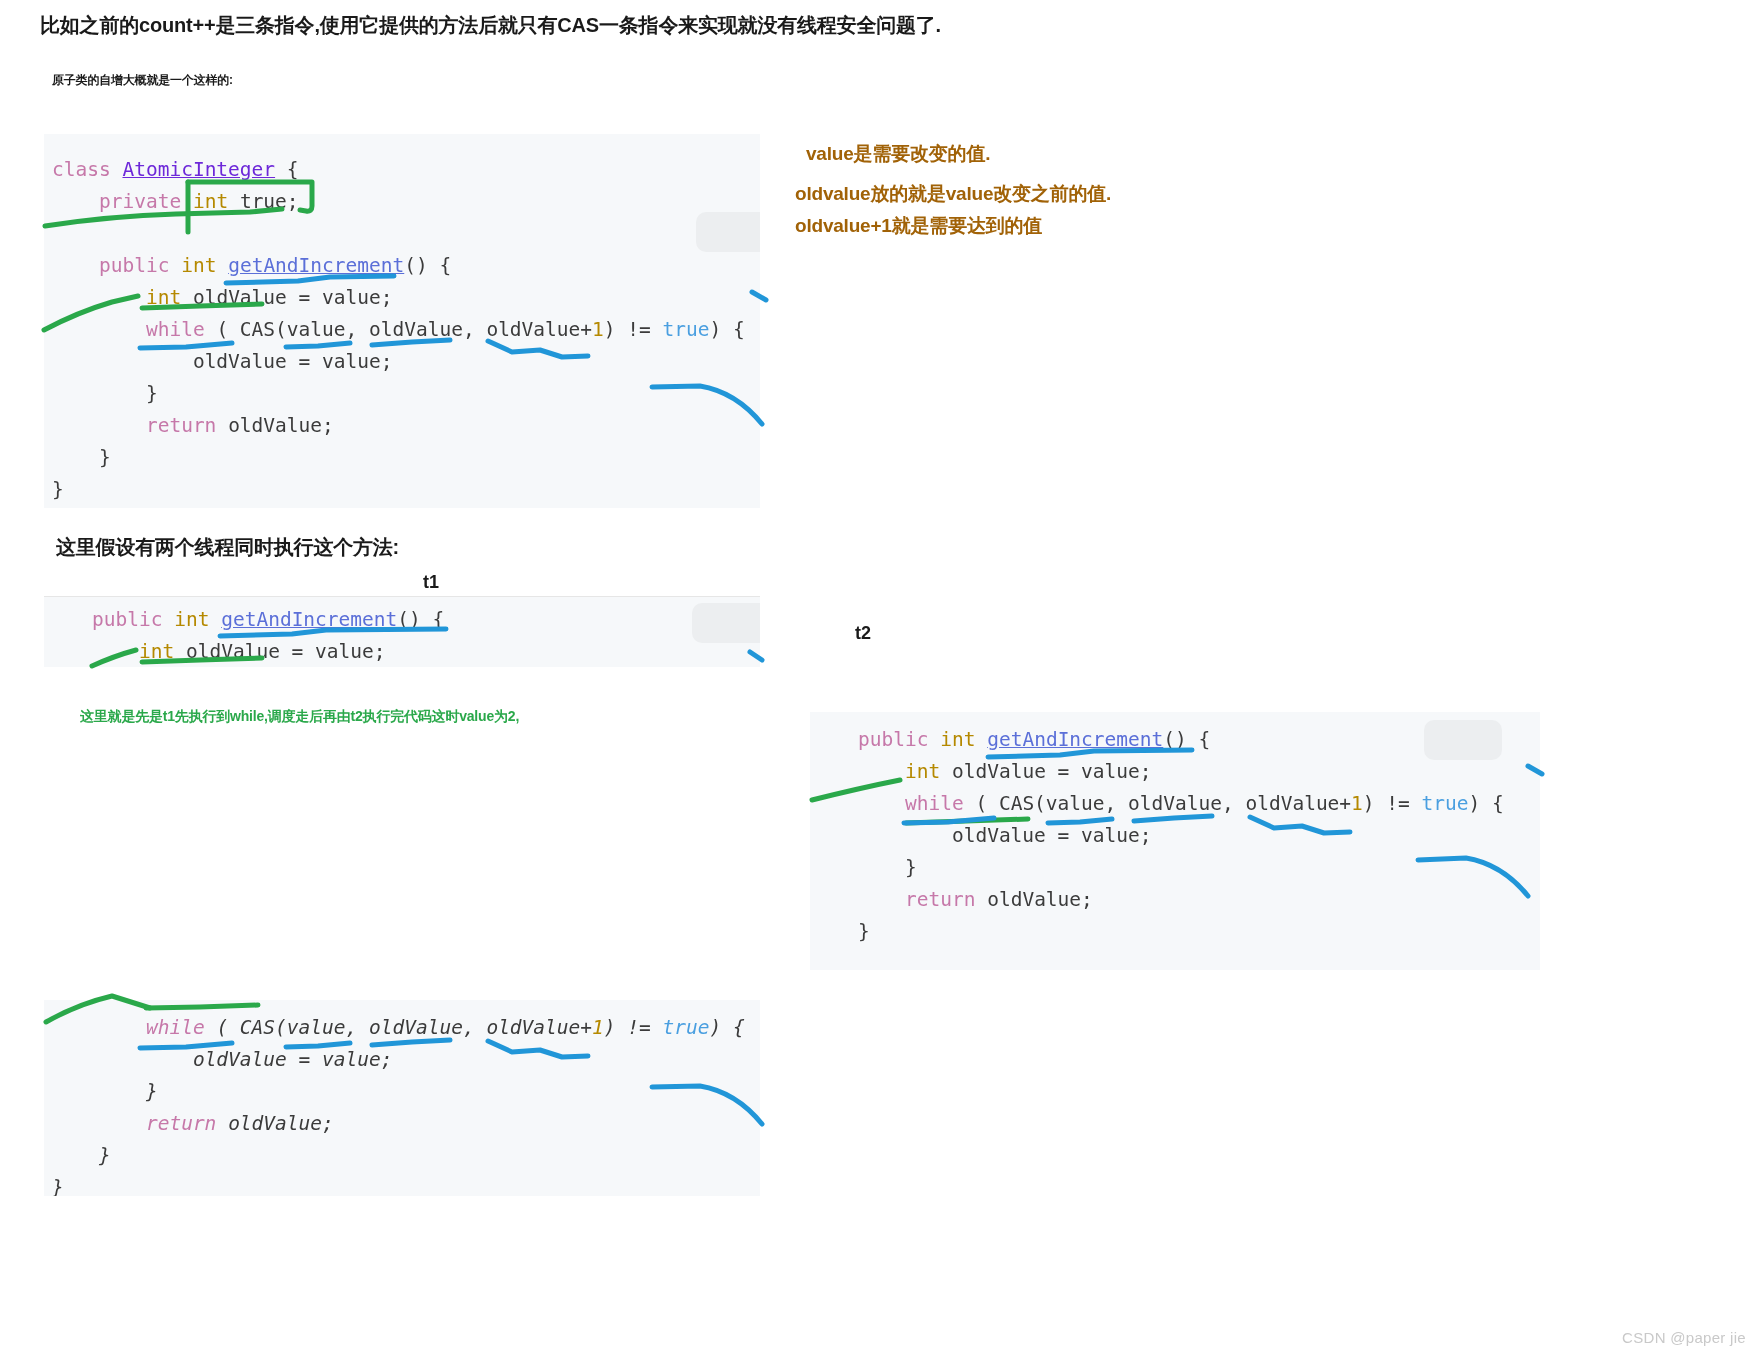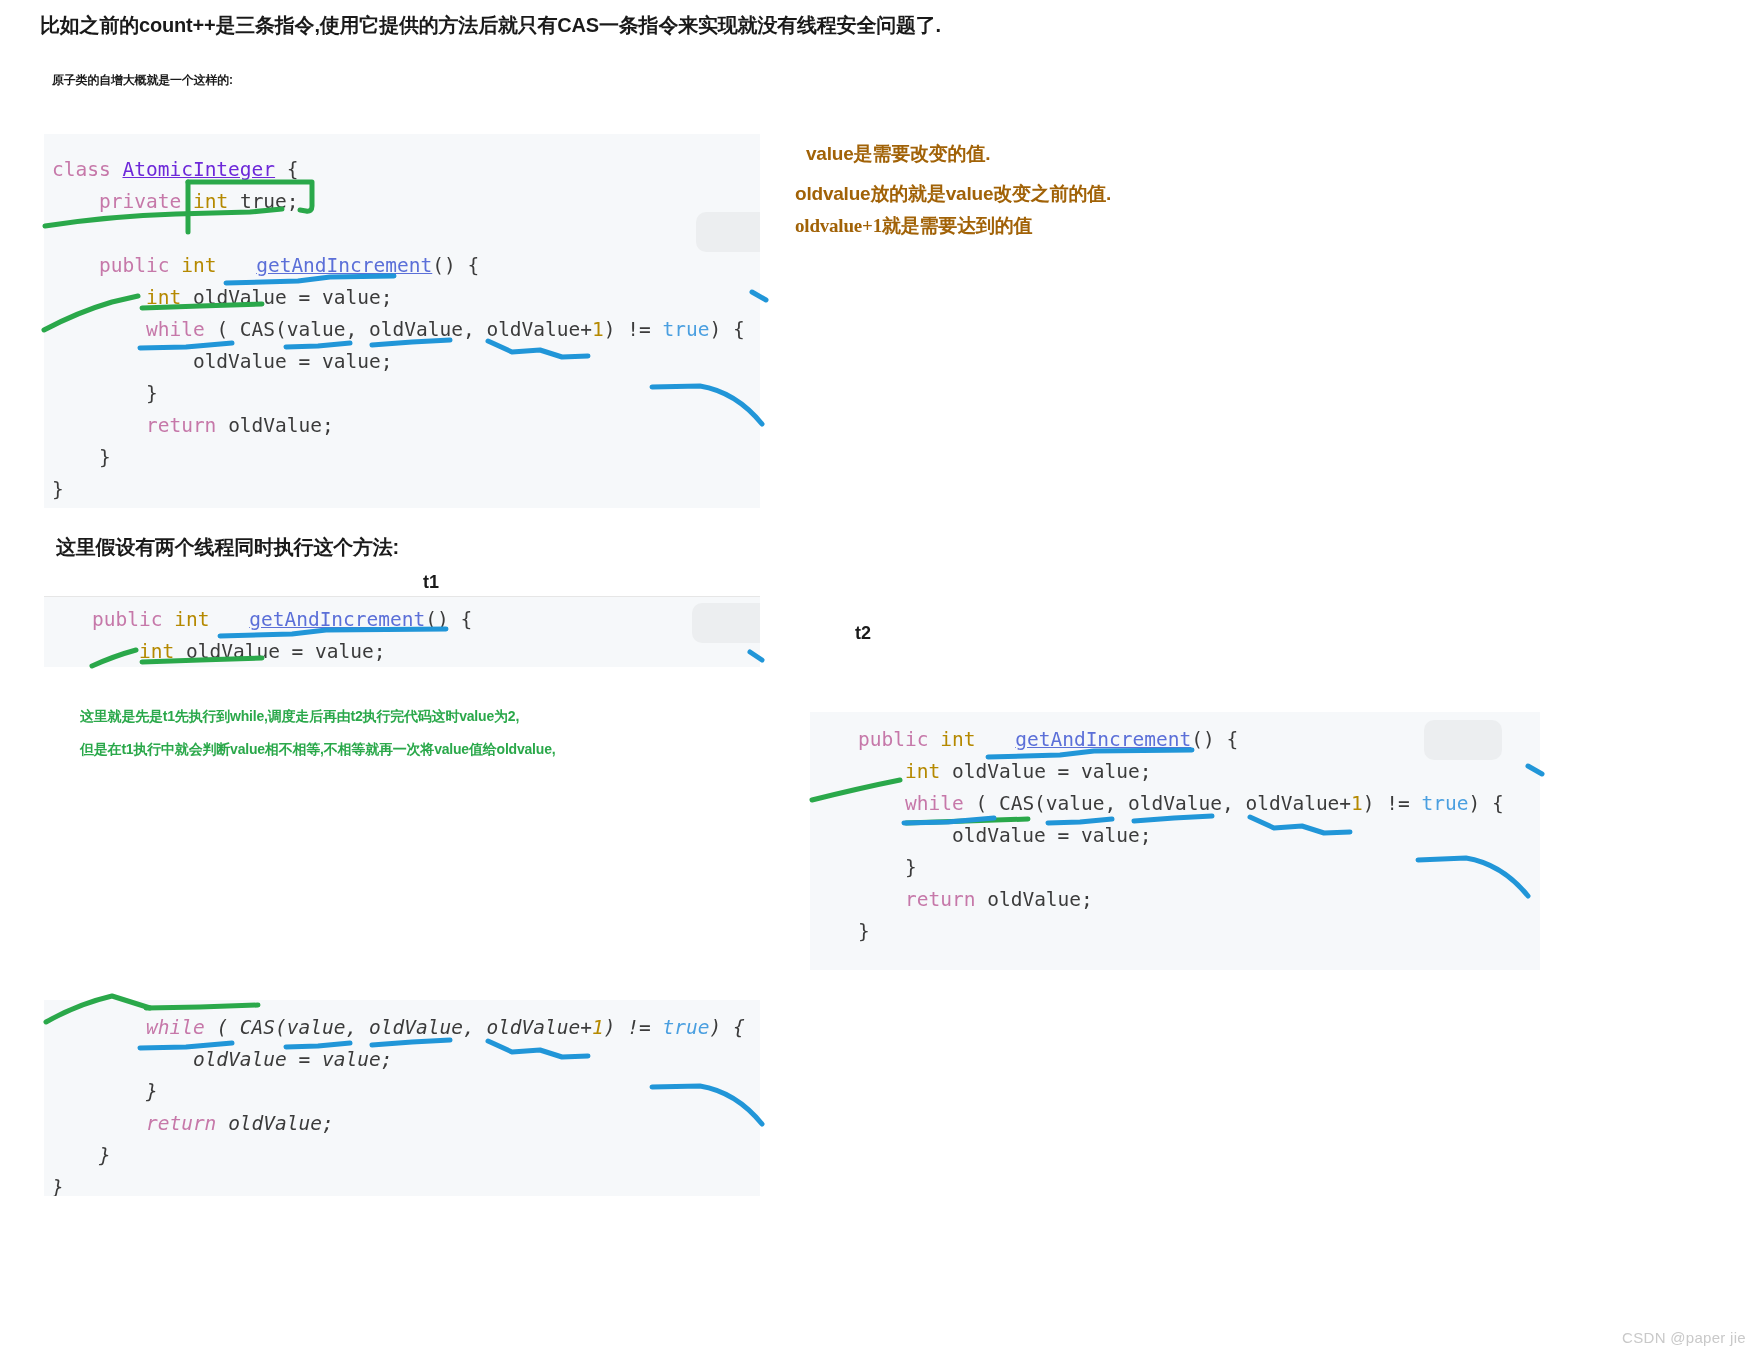--- a/index.html
+++ b/index.html
@@ -34,21 +34,21 @@
   .note {
     font-family: "Liberation Sans", sans-serif;
     font-weight: bold;
     color: #a16207;
     font-size: 19px;
     white-space: nowrap;
     letter-spacing: -0.2px;
   }
   #note-1 { left: 806px; top: 141px; }
   #note-2 { left: 795px; top: 181px; }
-  #note-3 { left: 795px; top: 213px; font-family: Liberation Serif, serif; }
+  #note-3 { left: 795px; top: 213px; }
 
   
   .thread-label {
     font-family: "Liberation Sans", sans-serif;
     font-weight: bold;
     font-size: 18px;
     color: #1a1a1a;
   }
   #t1-label { left: 423px; top: 572px; }
   #t2-label { left: 855px; top: 623px; }
@@ -78,21 +78,21 @@
     position: absolute;
     width: 78px; height: 40px;
     border-radius: 10px;
     background: #eceef0;
   }
 
   
   .k  { color: #c678a9; }              
   .ty { color: #b58900; }              
   .cls{ color: #6d28d9; text-decoration: underline; }              
-  .fn { color: #5b6fd8; text-decoration: underline; margin-left: 28px; } 
+  .fn { color: #5b6fd8; text-decoration: underline; } 
   .bl { color: #4a9fe0; }              
   .pl { color: #3b3b3b; }              
 
   #code-main  { left: 44px;  top: 134px;  width: 716px;  height: 374px; }
   #code-main pre { padding: 20px 0 0 8px; }
 
   #code-t1    { left: 44px;  top: 597px;  width: 716px;  height: 70px; }
   #code-t1 pre { padding: 7px 0 0 48px; }
 
   #code-t2    { left: 810px; top: 712px;  width: 730px;  height: 258px; }
@@ -159,21 +159,20 @@
 <div class="abs" id="t1-rule"></div>
 <div class="abs thread-label" id="t1-label">t1</div>
 <div class="abs codeblock" id="code-t1">
   <div class="copy-ghost" style="left:648px; top:6px;"></div>
   <pre><span class="k">public</span> <span class="ty">int</span> <span class="fn">getAndIncrement</span><span class="pl">() {</span>
     <span class="ty">int</span> <span class="pl">oldValue = value;</span></pre>
 </div>
 
 <div class="abs" id="green-note">
   <div>这里就是先是t1先执行到while,调度走后再由t2执行完代码这时value为2,</div>
-  <div>但是在t1执行中就会判断value相不相等,不相等就再一次将value值给oldvalue,</div>
 </div>
 
 <div class="abs thread-label" id="t2-label">t2</div>
 <div class="abs codeblock" id="code-t2">
   <div class="copy-ghost" style="left:614px; top:8px;"></div>
   <pre><span class="k">public</span> <span class="ty">int</span> <span class="fn">getAndIncrement</span><span class="pl">() {</span>
     <span class="ty">int</span> <span class="pl">oldValue = value;</span>
     <span class="k">while</span> <span class="pl">( CAS(value, oldValue, oldValue+</span><span class="ty">1</span><span class="pl">) != </span><span class="bl">true</span><span class="pl">) {</span>
         <span class="pl">oldValue = value;</span>
     <span class="pl">}</span>

